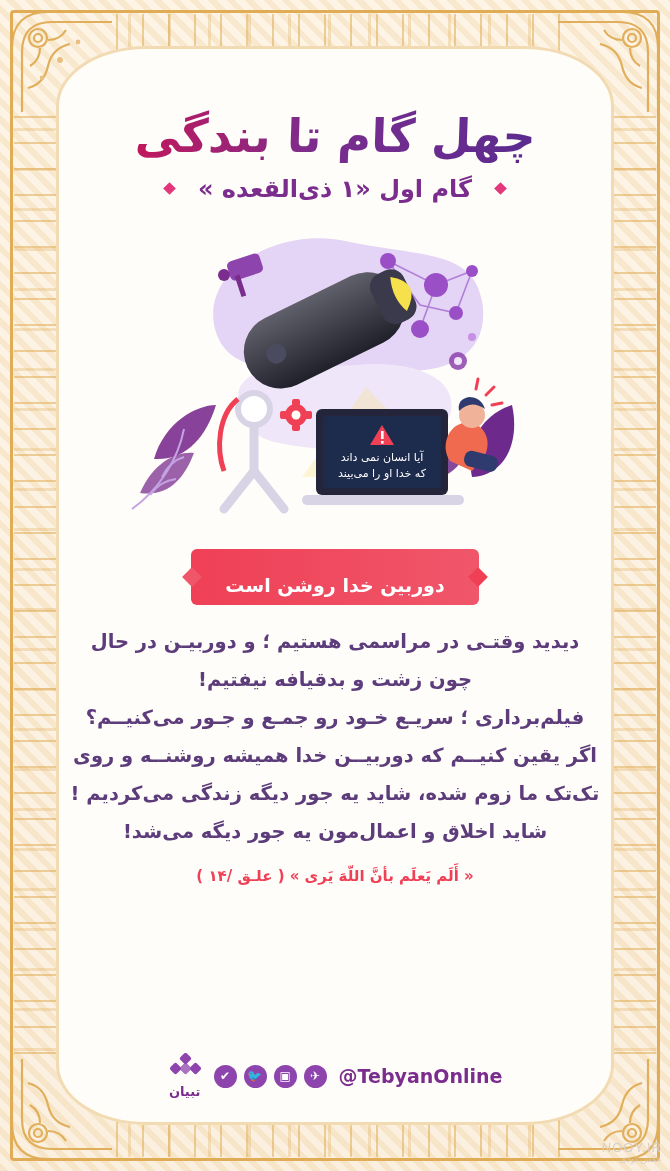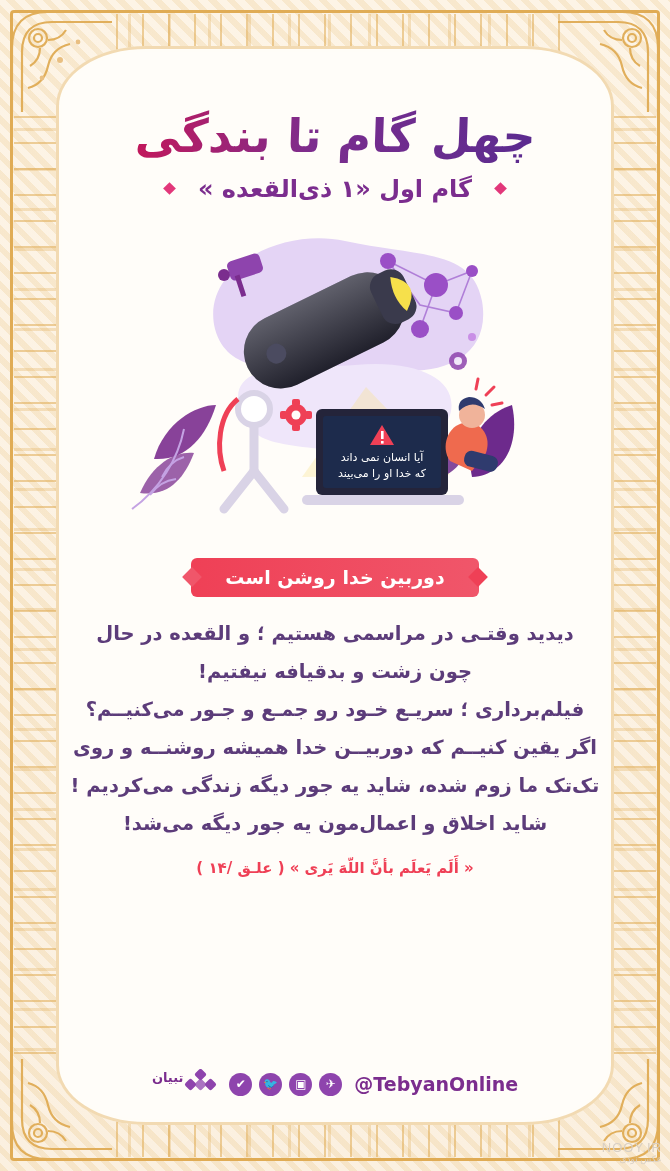--- a/index.html
+++ b/index.html
@@ -136,27 +136,27 @@
 
   
   .illus {
     margin-top: 6px;
     width: 430px;
     height: 330px;
     position: relative;
   }
 
   .badge {
-    margin-top: 19px;
+    margin-top: 10px;
     position: relative;
     background: linear-gradient(90deg,#ef4056,#f0566a);
     color: #fff;
     font-size: 19px;
     font-weight: bold;
-    padding: 8px 34px 9px;
+    padding: 25px 34px 9px;
     border-radius: 6px;
     direction: rtl;
   }
   .badge::before, .badge::after {
     content: "";
     position: absolute;
     top: 50%;
     width: 14px; height: 14px;
     background: #ef4056;
     transform: translateY(-50%) rotate(45deg);
@@ -196,22 +196,22 @@
     margin-top: auto;
     margin-bottom: 20px;
     display: flex;
     flex-direction: row-reverse;
     align-items: center;
     gap: 12px;
     direction: rtl;
   }
   .logo {
     display: flex;
-    flex-direction: row;
-    align-items: flex-start;
+    flex-direction: column;
+    align-items: center;
     color: #7b2d8e;
   }
   .logo-name {
     font-size: 13px;
     font-weight: bold;
     margin-top: 1px;
     color: #7b2d8e;
   }
   .social {
     display: flex;
@@ -428,21 +428,21 @@
             <path d="M372 196 l10 -2"></path>
             <path d="M356 180 l2 -10"></path>
           </g>
         </g>
       </svg>
     </div>
 
     <div class="badge">دوربین خدا روشن است</div>
 
     <div class="body-text">
-      <p>دیدید وقتـی در مراسمی هستیم ؛ و القعده در حال</p>
+      <p>دیدید وقتـی در مراسمی هستیم ؛ و دوربیـن در حال</p>
       <p>چون زشت و بدقیافه نیفتیم!</p>
       <p>فیلم‌برداری ؛ سریـع خـود رو جمـع و جـور می‌کنیــم؟</p>
       <p>اگر یقین کنیــم که دوربیــن خدا همیشه روشنــه و روی</p>
       <p>تک‌تک ما زوم شده، شاید یه جور دیگه زندگی می‌کردیم !</p>
       <p>شاید اخلاق و اعمال‌مون یه جور دیگه می‌شد!</p>
     </div>
 
     <div class="verse">« أَلَم یَعلَم بأنَّ اللّهَ یَری » ( علـق /۱۴ )</div>
 
     <div class="footer">

